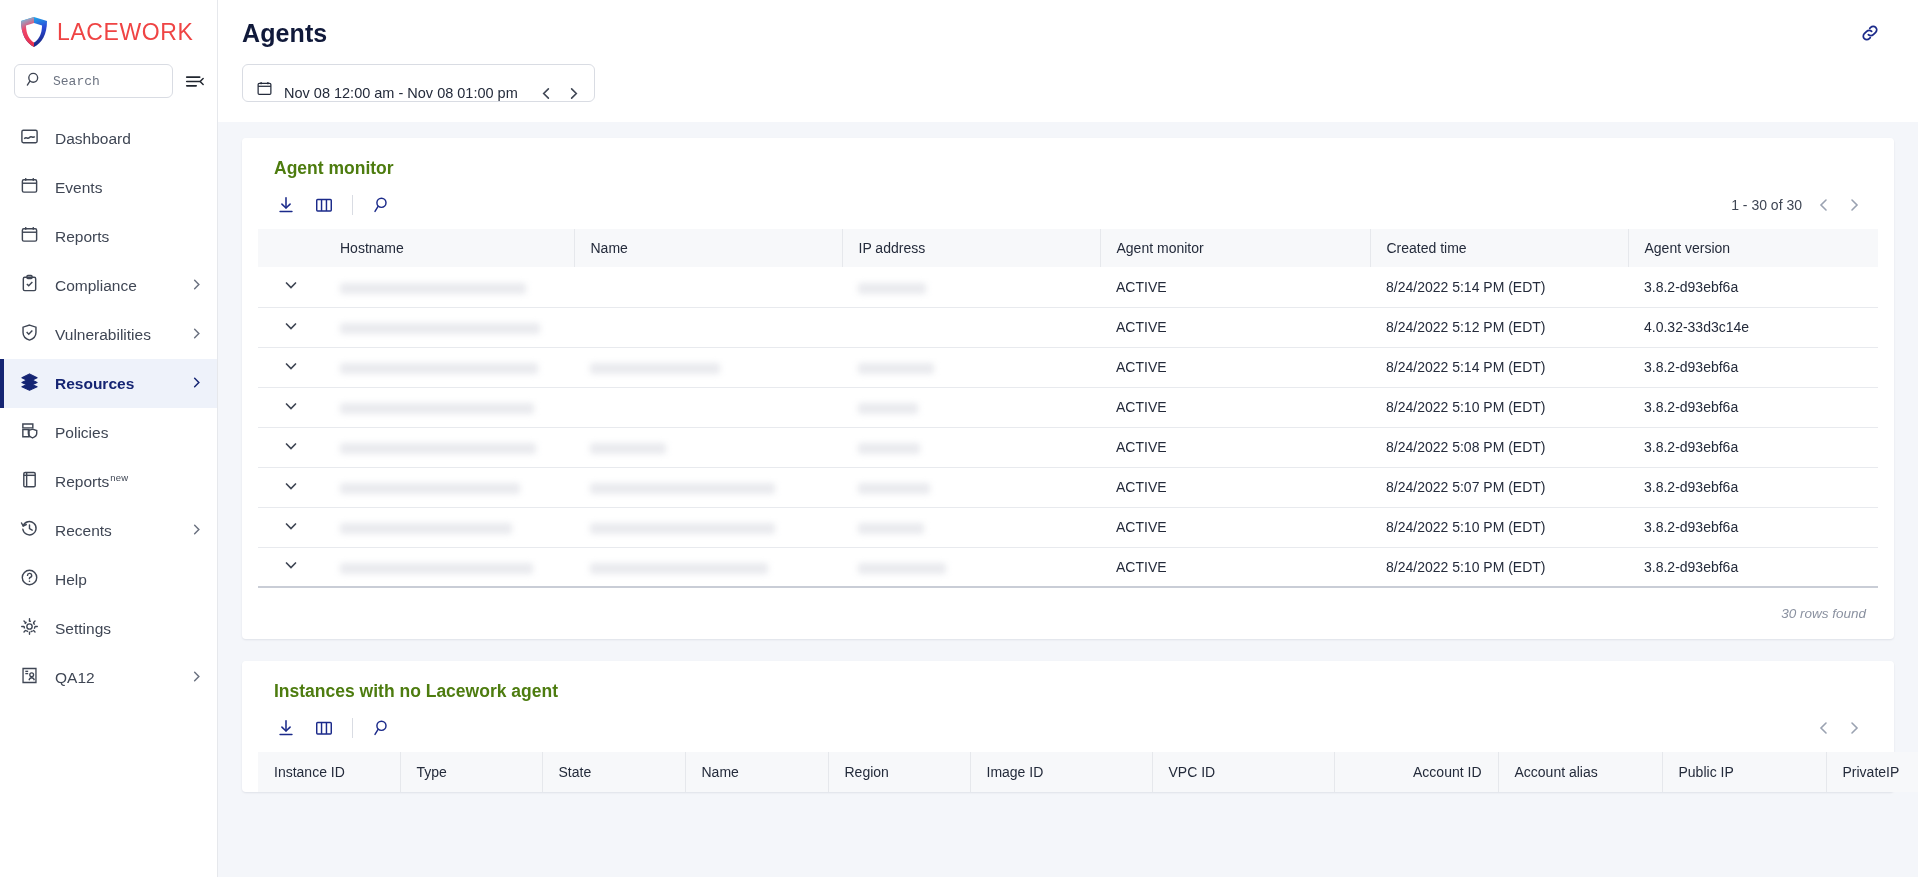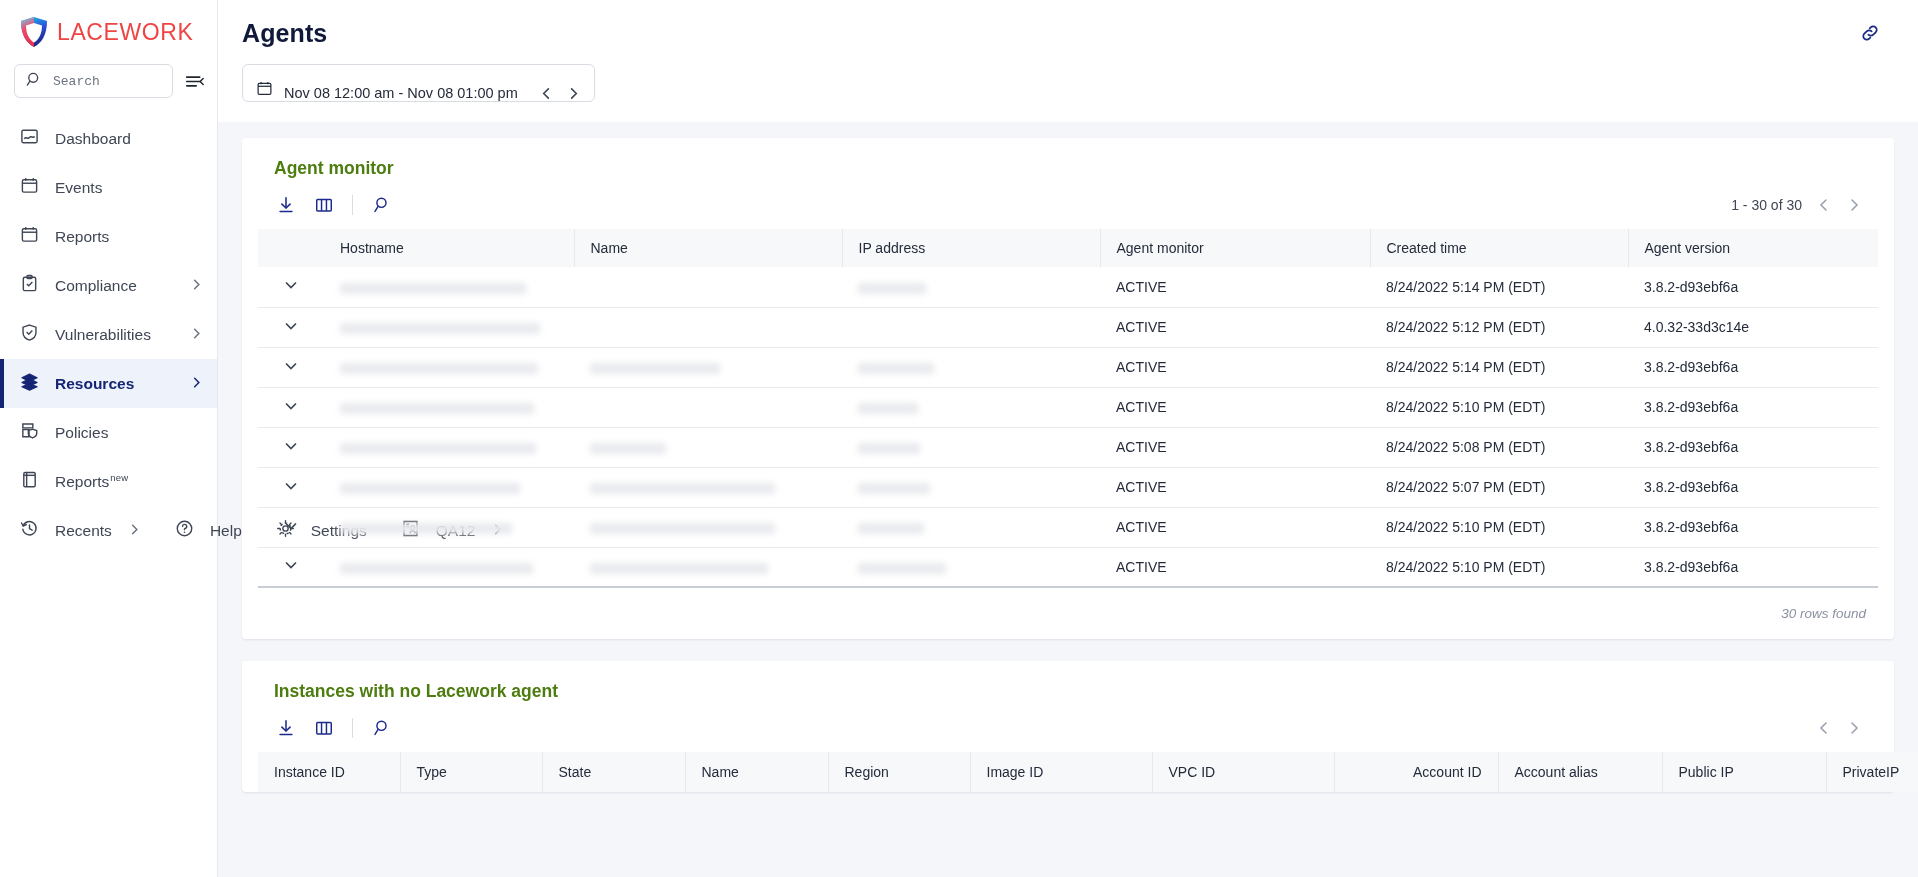--- a/index.html
+++ b/index.html
@@ -48,21 +48,21 @@
   .nav-item .chev { margin-left: auto; color: #6b7280; }
   .nav-item.active { background: #eef2fa; }
   .nav-item.active::before {
     content: ""; position: absolute; left: 0; top: 0; bottom: 0; width: 4px; background: #152573;
   }
   .nav-item.active .nav-label { color: #152573; font-weight: 600; }
   .nav-item.active svg { stroke: #152573; }
   .sup-new {
     font-size: 9.5px; color: #3f4654; vertical-align: super; margin-left: 1px; letter-spacing: .2px;
   }
-  .nav-bottom { margin-top: auto; padding-bottom: 8px; display: flex; flex-direction: row; }
+  .nav-bottom { margin-top: auto; padding-bottom: 8px; display: flex; flex-direction: column; }
 
   
   .main { flex: 1; height: 877px; display: flex; flex-direction: column; overflow: hidden; background: #f4f6fa; }
   .topbar { background: #ffffff; padding: 0 33px 0 24px; }
   .topbar-row1 { display: flex; align-items: center; justify-content: space-between; padding-top: 18px; }
   .page-title { font-size: 25px; font-weight: 700; color: #10193a; letter-spacing: .1px; }
   .link-btn { width: 30px; height: 30px; display: flex; align-items: center; justify-content: center; cursor: pointer; }
   .topbar-row2 { padding: 16px 0 20px 0; }
   .daterange {
     display: inline-flex; align-items: flex-end; gap: 11px;

